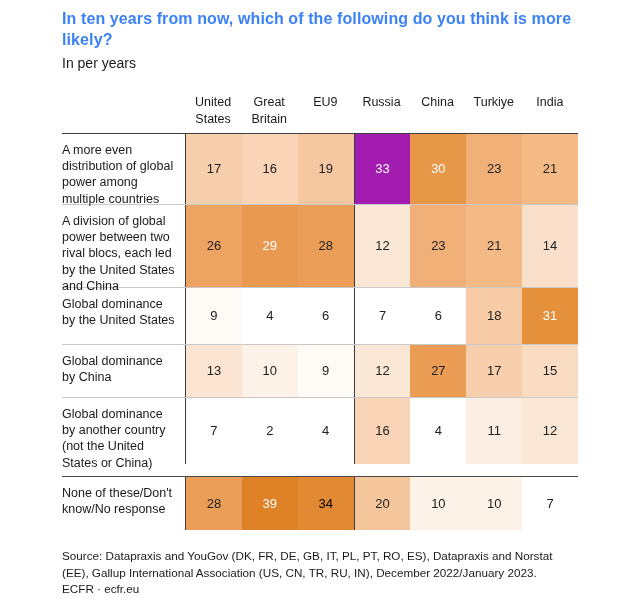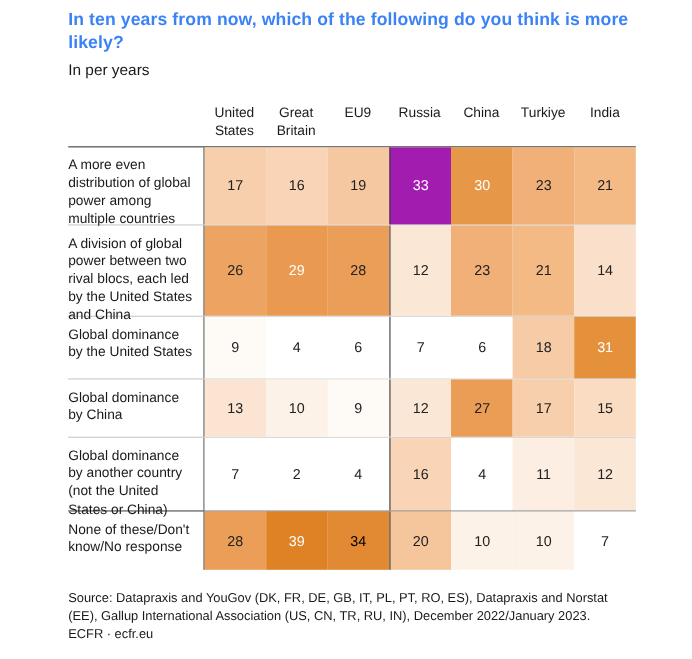--- a/index.html
+++ b/index.html
@@ -24,21 +24,21 @@
   .header-spacer{width:123px;flex:none;}
   .header-cells{display:flex;width:393px;flex:none;padding-bottom:6px;}
   .header-cell{
     flex:1;text-align:center;font-size:12.5px;line-height:1.3;
     color:#1a1a1a;padding:0 2px;box-sizing:border-box;
   }
 
   .body{border-top:1.5px solid #3d3d3d;}
   .row{display:flex;box-sizing:border-box;}
   .row.sep-gray{border-top:1px solid #c9c9c9;}
-  .row.sep-dark{border-top:1.5px solid #4a4a4a;}
+  .row.sep-dark{border-top:1.5px solid #4a4a4a;margin-top:12px;}
   .row-label{
     width:123px;flex:none;box-sizing:border-box;
     padding:8px 10px 6px 0;
     font-size:12.5px;line-height:1.3;color:#1a1a1a;
   }
   .cells{
     display:flex;width:393px;flex:none;
     border-left:1.5px solid #3d3d3d;box-sizing:border-box;
   }
   .cell{

